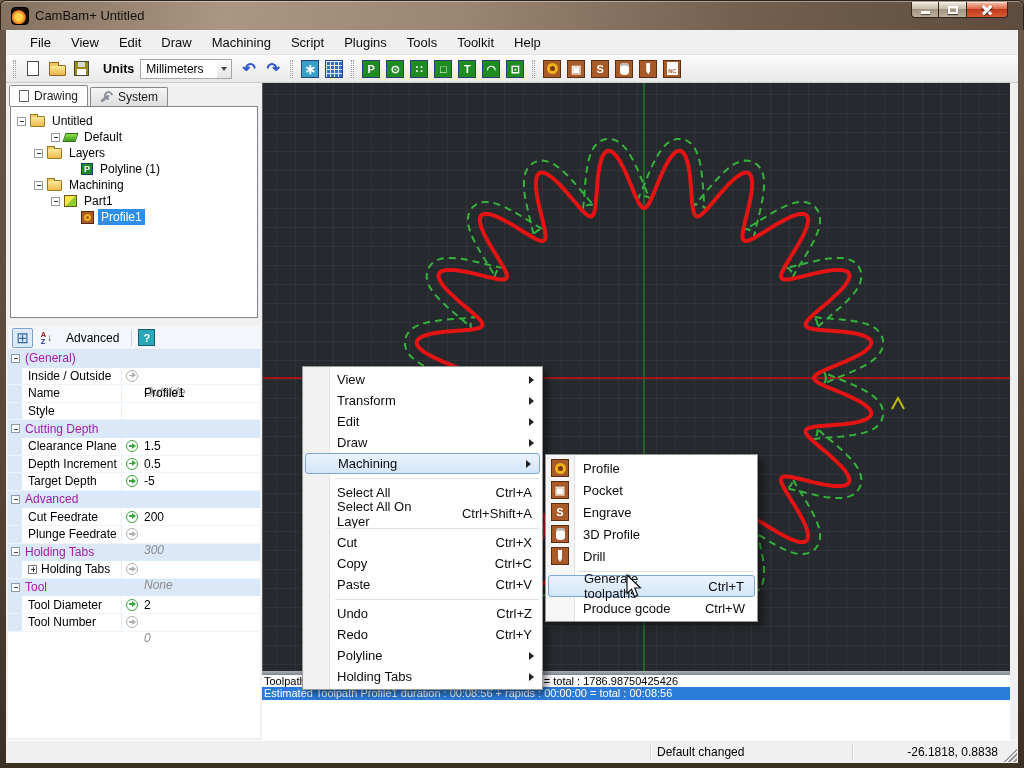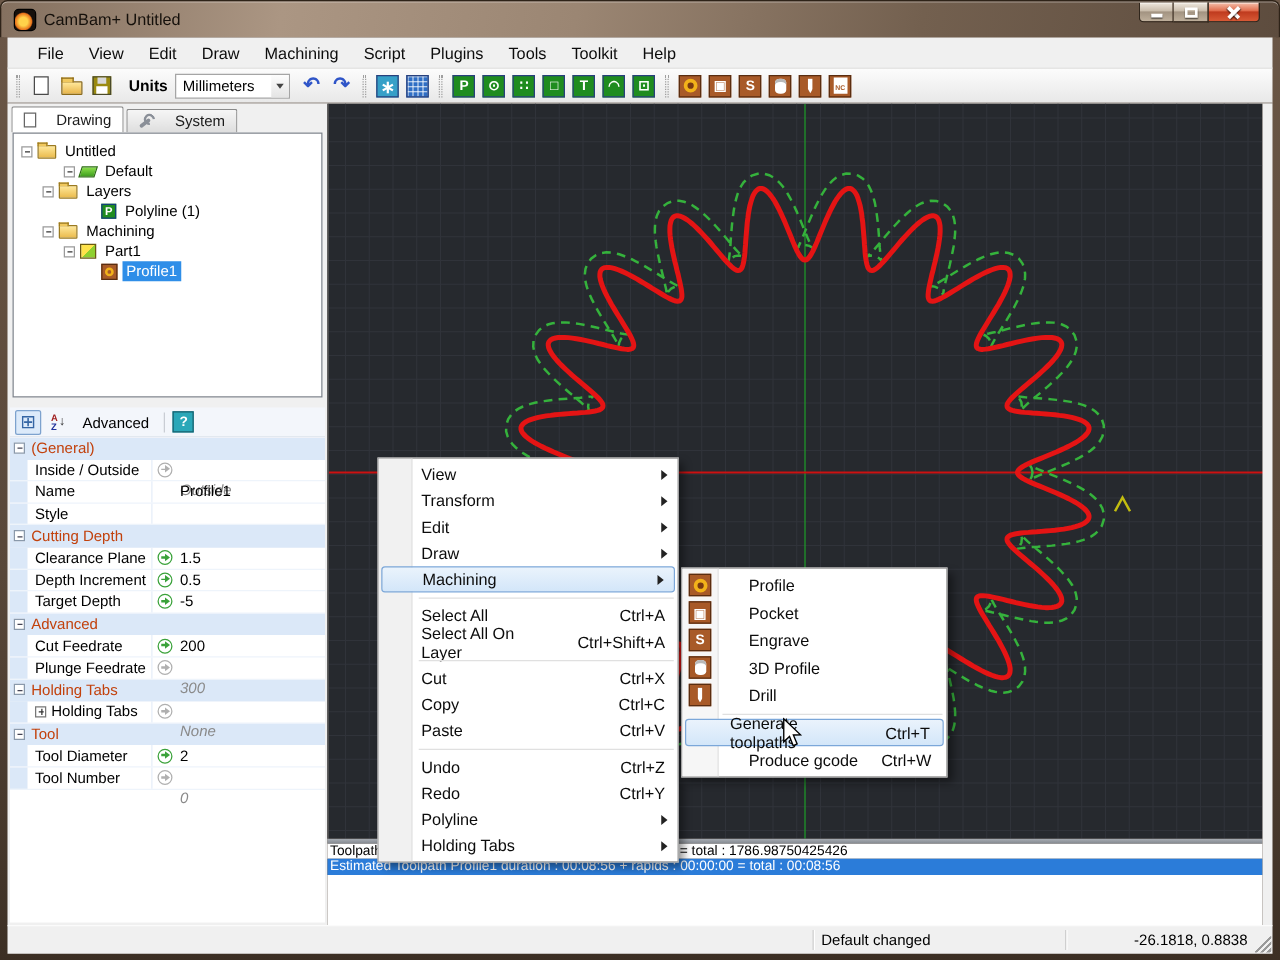--- a/index.html
+++ b/index.html
@@ -76,21 +76,21 @@
     background-size:4px 4px; }
   .ring { width:11px; height:11px; border:3px solid #f2b21a; border-radius:50%; background:#7a3a12; }
   .cyl { width:9px; height:12px; background:#fff; border-radius:4px/3px; box-shadow:inset 0 2.5px 0 #b9b9b9; }
   .drill { width:4px; height:12px; background:#fff; clip-path:polygon(0 0,100% 0,100% 70%,50% 100%,0 70%); }
   .ncpage { width:11px; height:13px; background:#fff; color:#a85a28; font-size:5.5px; font-weight:bold;
     display:flex; align-items:flex-end; justify-content:center; line-height:7px; }
 
   
   #left-panel { position:absolute; left:6px; top:83px; width:256px; height:657px; background:#f0f0f0; }
   #tabs { position:absolute; left:3px; top:2px; height:21px; display:flex; align-items:flex-end; }
-  .tab { height:19px; padding:0 9px; display:flex; align-items:center; gap:16px; font-size:12px;
+  .tab { height:19px; padding:0 9px; display:flex; align-items:center; gap:5px; font-size:12px;
     border:1px solid #8a8a8a; border-bottom:none; border-radius:2px 2px 0 0;
     background:linear-gradient(#f6f6f6,#dedede); margin-right:2px; color:#1a1a1a; }
   .tab.active { background:#fff; height:21px; }
   .page-ic { width:10px; height:12px; background:#fff; border:1px solid #666; }
   .wrench-ic { width:13px; height:13px; position:relative; }
   .wrench-ic:before { content:""; position:absolute; left:0; top:6px; width:10px; height:3px;
     background:#8a8f98; transform:rotate(-38deg); border-radius:2px; }
   .wrench-ic:after { content:""; position:absolute; right:0; top:0; width:5px; height:5px;
     border:2px solid #8a8f98; border-radius:50%; border-right-color:transparent; transform:rotate(40deg); }
 
@@ -127,21 +127,21 @@
   .az .a { color:#a02020; } .az .z { color:#20309a; }
   .az-arrow { font-size:10px; color:#333; margin-left:1px; }
   .adv-label { font-size:12px; color:#000; padding:0 6px; }
   .pt-sep { width:1px; height:16px; background:#c9cdd4; margin:0 3px; }
   .help-tile { width:17px; height:17px; background:#2aa7b8; border:1px solid #17606e; color:#fff;
     font-size:11px; font-weight:bold; display:flex; align-items:center; justify-content:center; }
 
   #prop-grid { position:absolute; left:2px; top:267px; width:252px; height:388px; background:#fff;
     font-size:12px; overflow:hidden; }
   .prow { height:17.6px; display:flex; align-items:center; border-bottom:1px solid #eef4fb; }
-  .prow.cat { background:#dbe8f8; color:#c2410c; border-bottom:1px solid #dbe8f8; }
+  .prow.cat { background:#dbe8f8; color:#a21caf; border-bottom:1px solid #dbe8f8; }
   .cbox { width:9px; height:9px; border:1px solid #8a99ab; background:#fff; position:relative;
     margin:0 5px 0 3px; flex:none; }
   .cbox:before { content:""; position:absolute; left:1.5px; top:3.5px; width:4px; height:1px; background:#445; }
   .pmargin { width:14px; align-self:stretch; background:#dbe8f8; flex:none; }
   .plabel { width:100px; padding-left:6px; color:#000; border-right:1px solid #e6eef9;
     align-self:stretch; display:flex; align-items:center; gap:4px; }
   .pexp { width:9px; height:9px; border:1px solid #777; position:relative; flex:none; }
   .pexp:before { content:""; position:absolute; left:1.5px; top:3.5px; width:4px; height:1px; background:#333; }
   .pexp:after  { content:""; position:absolute; left:3.5px; top:1.5px; width:1px; height:5px; background:#333; }
   .picon { width:20px; display:flex; align-items:center; justify-content:center; flex:none; }
@@ -188,21 +188,21 @@
   .popup { position:absolute; background:#fff; border:1px solid #979797; padding:2px 0;
     box-shadow:4px 4px 7px rgba(0,0,0,.45); z-index:50; }
   .popup:before { content:""; position:absolute; left:0; top:0; bottom:0; width:26px;
     background:#f1f1f1; border-right:1px solid #e2e2e2; }
   #context-menu { left:302px; top:366px; width:241px; }
   #submenu { left:545px; top:454px; width:213px; }
   #submenu:before { width:28px; background:#f6f6f6; }
   .mitem { position:relative; height:21px; display:flex; align-items:center;
     padding:0 10px 0 34px; font-size:13px; color:#0c0c0c; }
   .smitem { position:relative; height:22px; display:flex; align-items:center;
-    padding:0 12px 0 53px; font-size:13px; color:#0c0c0c; }
+    padding:0 12px 0 37px; font-size:13px; color:#0c0c0c; }
   .mshort { margin-left:auto; padding-left:18px; }
   .tri-right { position:absolute; right:8px; top:50%; transform:translateY(-50%); width:0; height:0;
     border-top:4px solid transparent; border-bottom:4px solid transparent; border-left:5px solid #222; }
   .msep { height:8px; position:relative; }
   .msep:after { content:""; position:absolute; left:32px; right:3px; top:50%; height:1px; background:#e0e0e0; }
   .hl { border:1px solid #7ba7d9; border-radius:3px;
     background:linear-gradient(#eaf3fc,#d3e6f9); }
   .mitem.hl { margin:0 2px; padding:0 8px 0 32px; }
   .smitem.hl { margin:0 2px; padding:0 10px 0 35px; }
   .smicon { position:absolute; left:5px; top:50%; transform:translateY(-50%); width:18px; height:18px;

